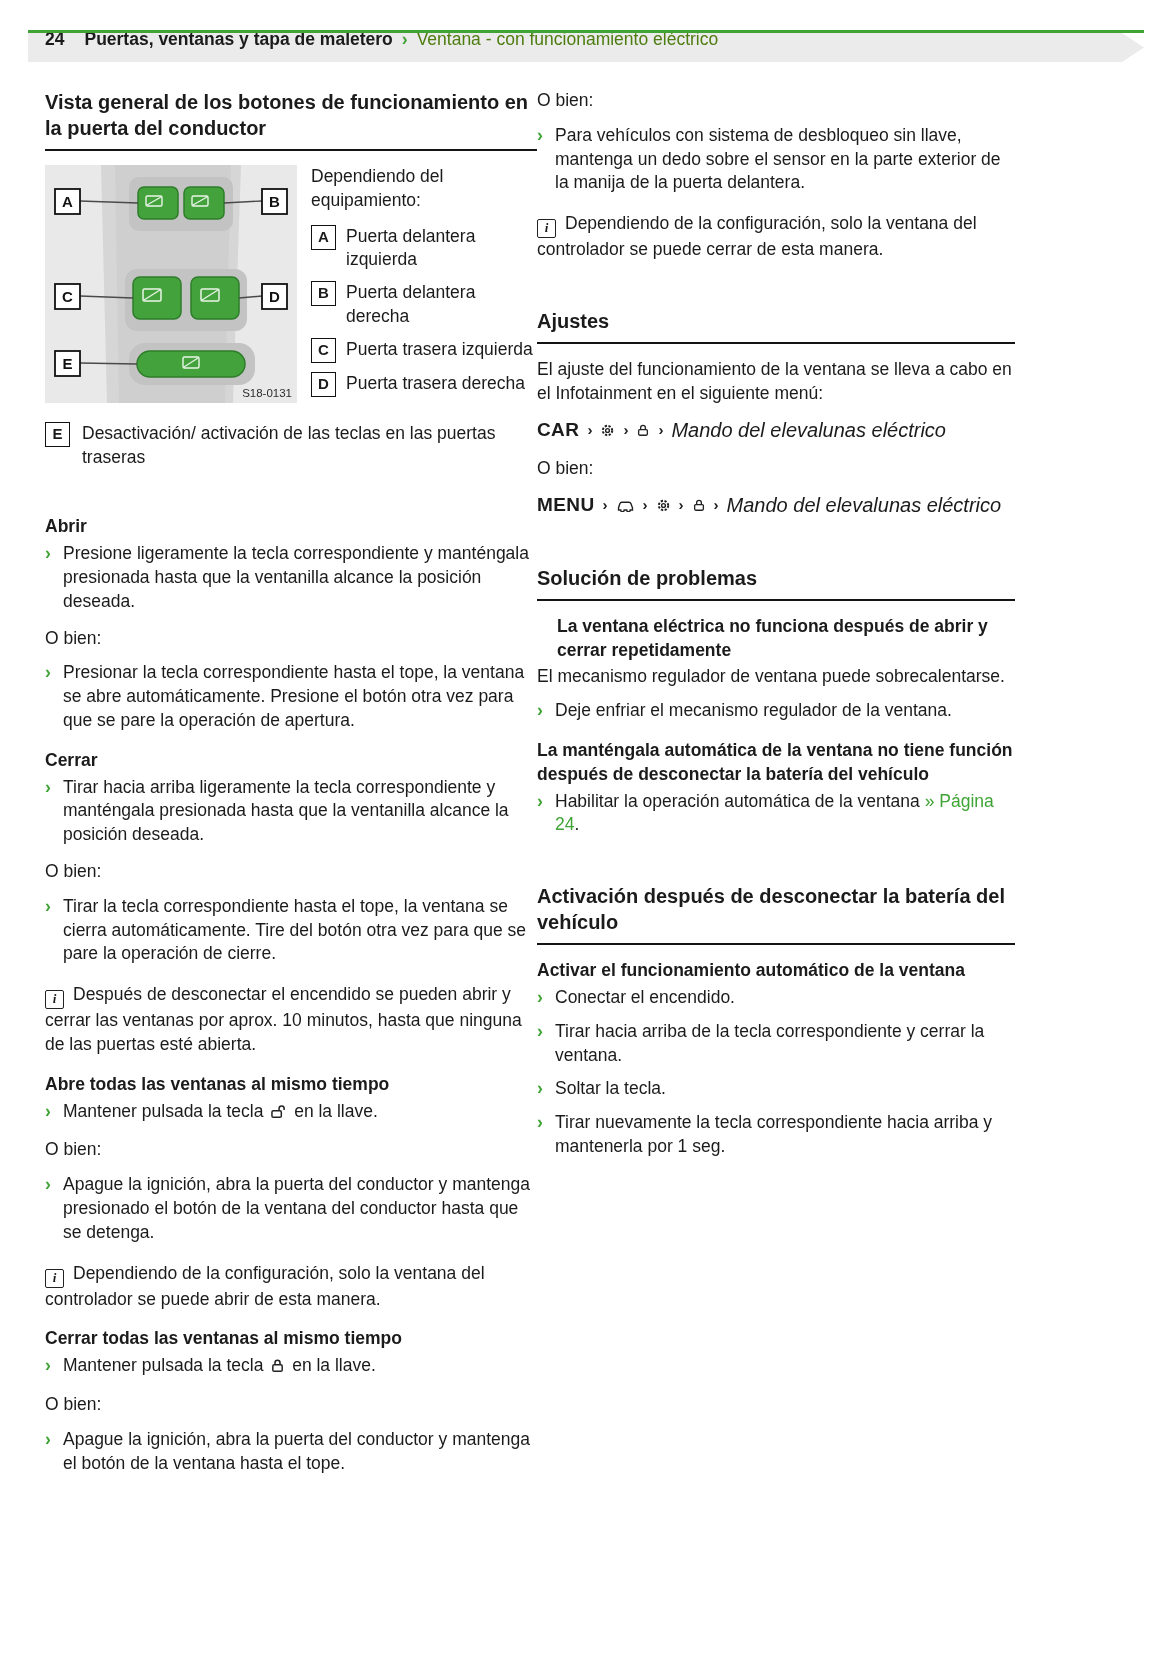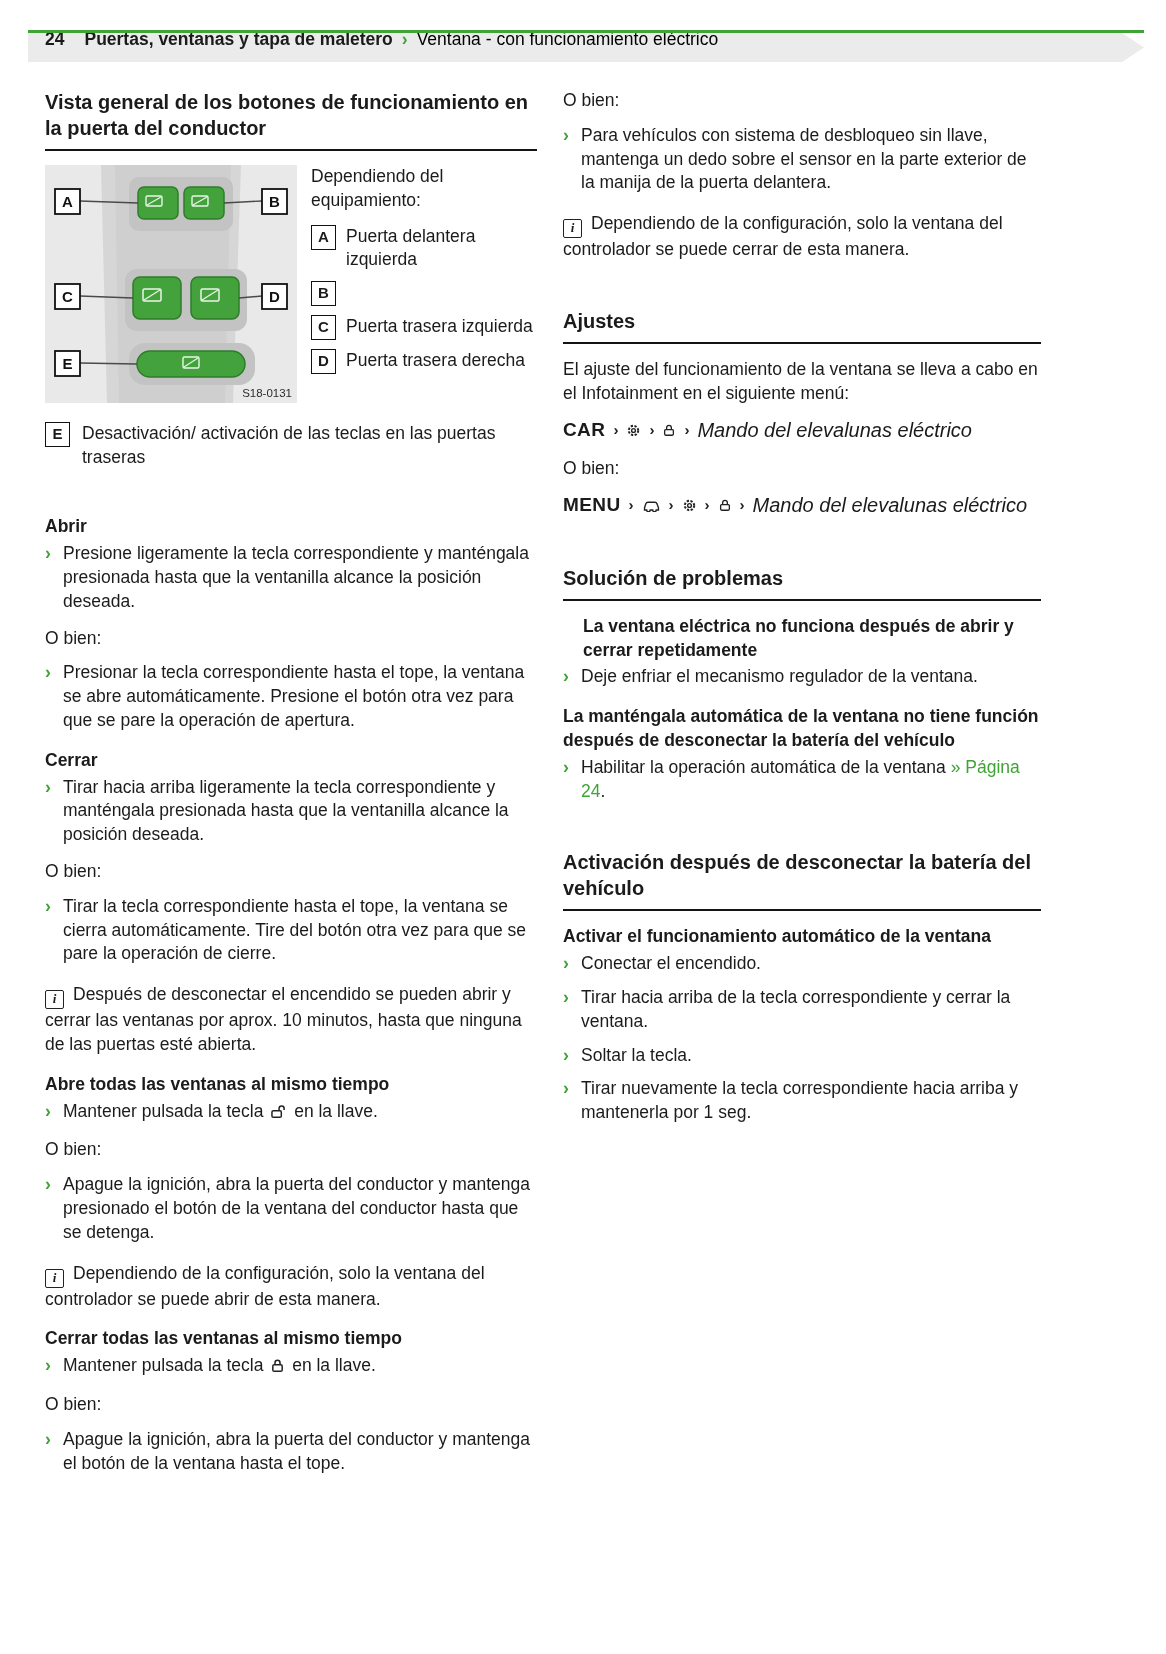--- a/index.html
+++ b/index.html
@@ -13,23 +13,23 @@
   .band-wrap { margin:30px 22px 0 28px; }
   .band-green { height:3px; background:#3fa435; }
   .band {
     background:#ebebeb; height:29px; display:flex; align-items:center;
     padding:0 40px 16px 17px; font-size:17.5px; white-space:nowrap;
     clip-path:polygon(0 0, calc(100% - 22px) 0, 100% 50%, calc(100% - 22px) 100%, 0 100%);
   }
   .band-num { font-weight:bold; margin-right:20px; }
   .band-section { font-weight:bold; margin-right:9px; }
   .band-sep { color:#3fa435; font-weight:bold; margin-right:9px; }
-  .band-topic { color:#000000; }
-  
-  .content { display:flex; gap:26px; padding:27px 0 0 45px; }
+  .band-topic { color:#4d7c0f; }
+  
+  .content { display:flex; padding:27px 0 0 45px; }
   .col-left { width:492px; flex:0 0 492px; }
   .col-right { width:478px; flex:0 0 478px; }
   
   .h-rule {
     font-size:20px; font-weight:bold; line-height:1.3;
     padding-bottom:8px; border-bottom:2px solid #141414; margin-bottom:14px;
   }
   .section { margin-top:46px; }
   
   .fig-row { display:flex; gap:14px; margin-top:2px; }
@@ -134,20 +134,21 @@
       </div>
 
       <div class="legend-col">
         <p class="legend-intro">Dependiendo del equipamiento:</p>
         <div class="legend-row">
           <span class="keybox">A</span>
           <p>Puerta delantera izquierda</p>
         </div>
         <div class="legend-row">
           <span class="keybox">B</span>
+          <p>Puerta delantera derecha</p>
         </div>
         <div class="legend-row">
           <span class="keybox">C</span>
           <p>Puerta trasera izquierda</p>
         </div>
         <div class="legend-row">
           <span class="keybox">D</span>
           <p>Puerta trasera derecha</p>
         </div>
       </div>
@@ -285,20 +286,21 @@
           </span>
         <span class="msep">›</span>
         <span class="mitem">Mando del elevalunas eléctrico</span>
       </div>
     </div>
 
     <div class="section">
       <h2 class="h-rule">Solución de problemas</h2>
 
       <p class="plabel" style="margin-top:6px;margin-left:20px;">La ventana eléctrica no funciona después de abrir y cerrar repetidamente</p>
+      <p class="ppara">El mecanismo regulador de ventana puede sobrecalentarse.</p>
       <div class="bullet">
         <span class="bmark">›</span>
         <p class="btext">Deje enfriar el mecanismo regulador de la ventana.</p>
       </div>
 
       <p class="plabel">La manténgala automática de la ventana no tiene función después de desconectar la batería del vehículo</p>
       <div class="bullet">
         <span class="bmark">›</span>
         <p class="btext"><span>Habilitar la operación automática de la ventana</span>
           <a class="plink">» Página 24</a><span>.</span></p>

